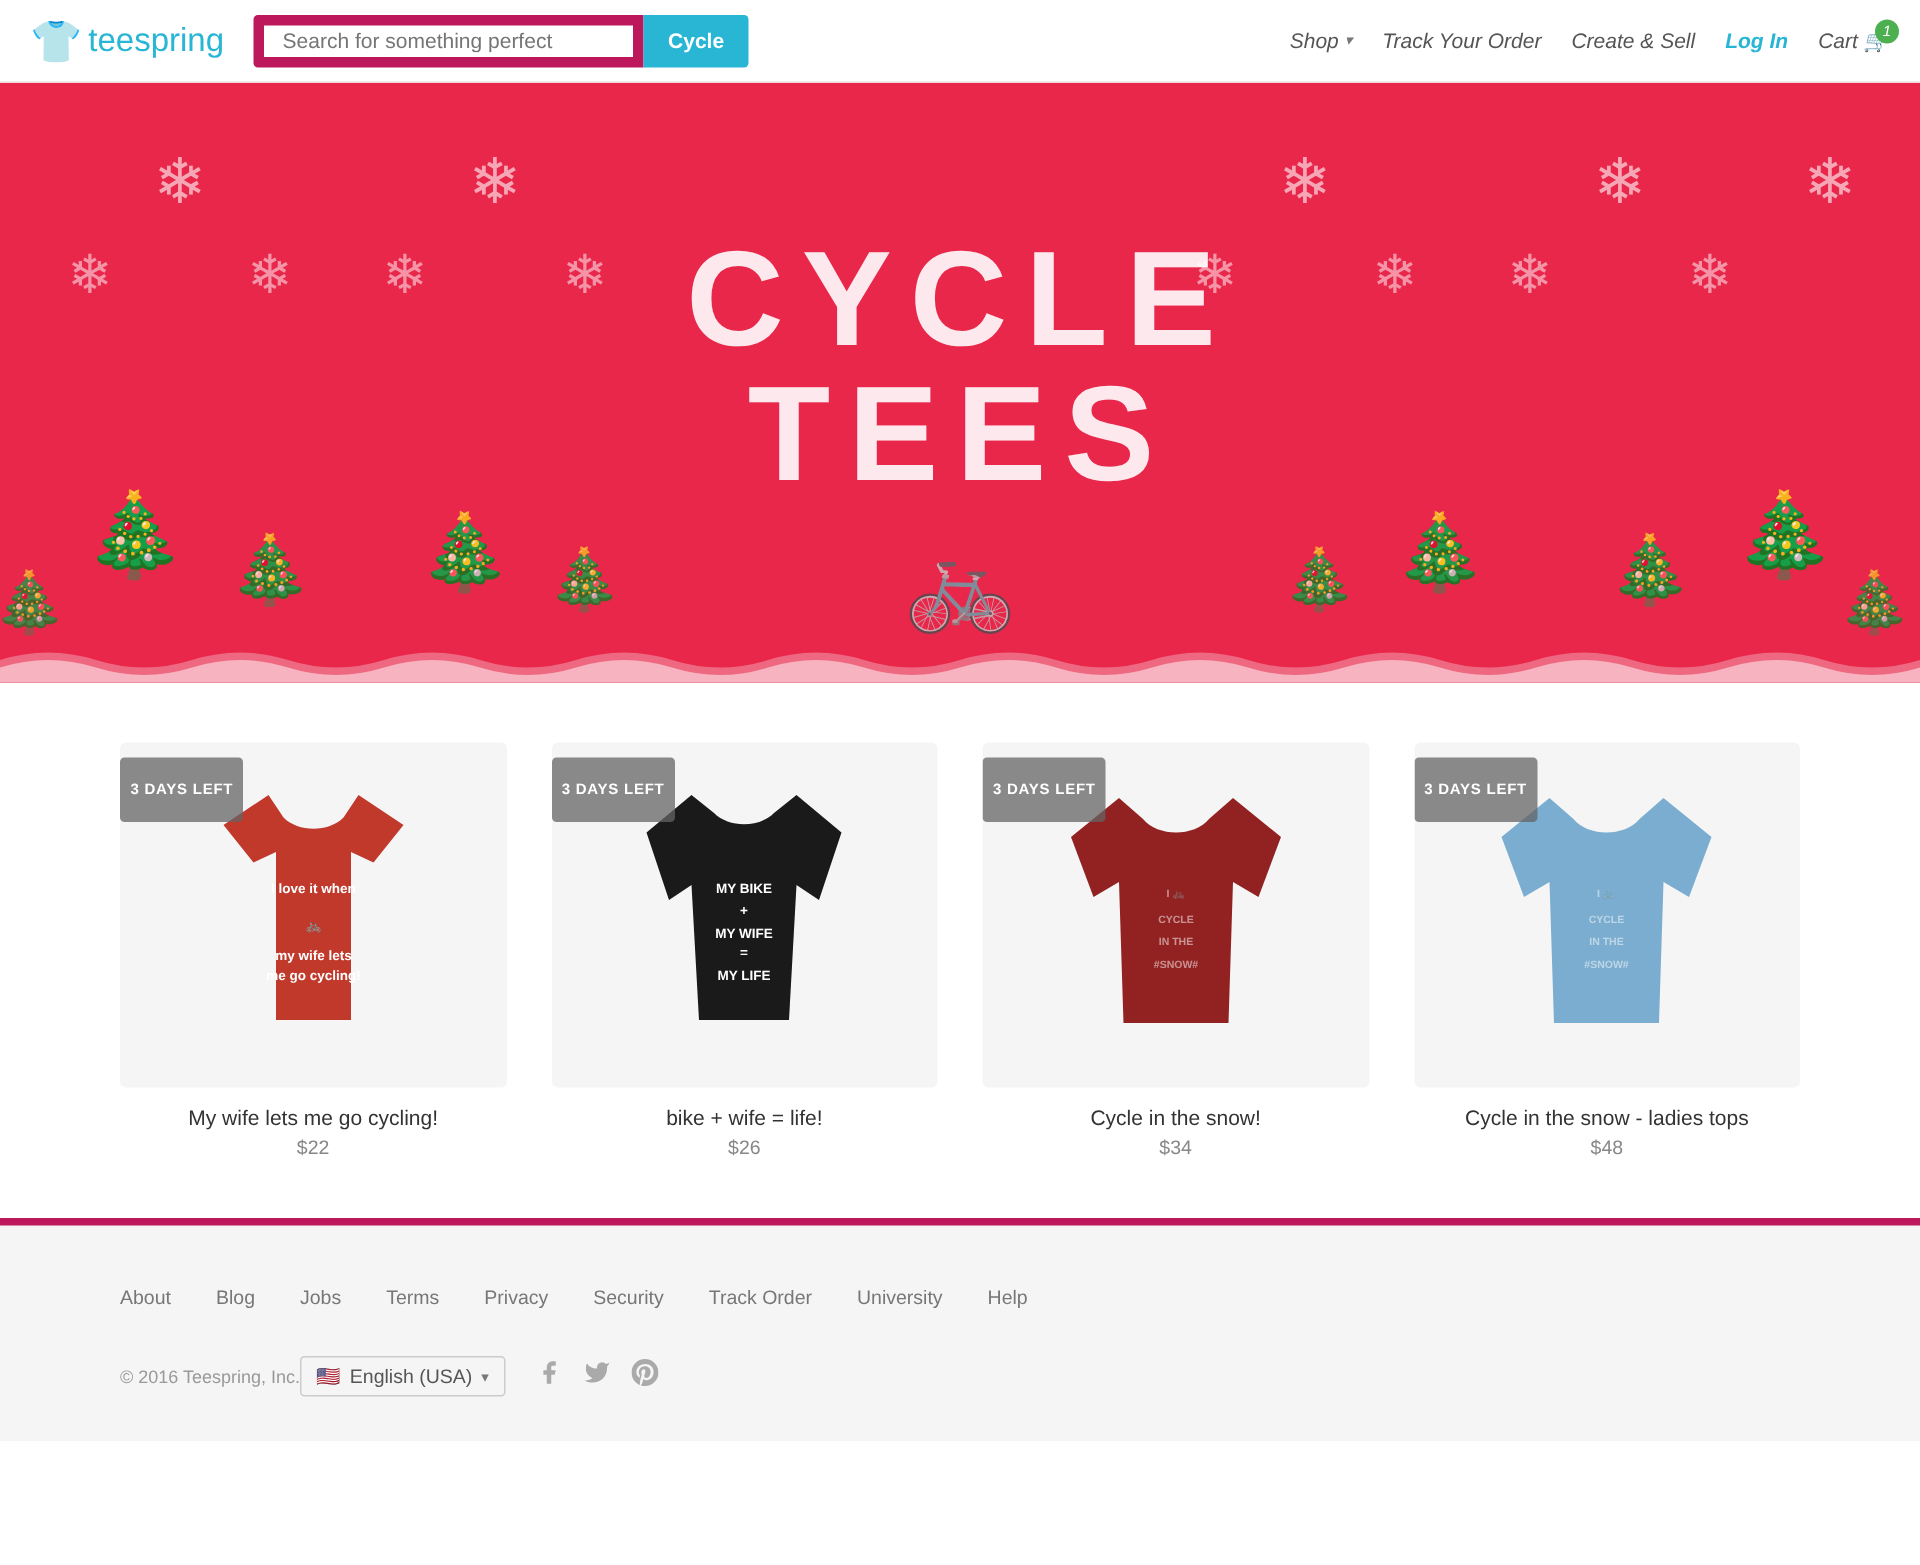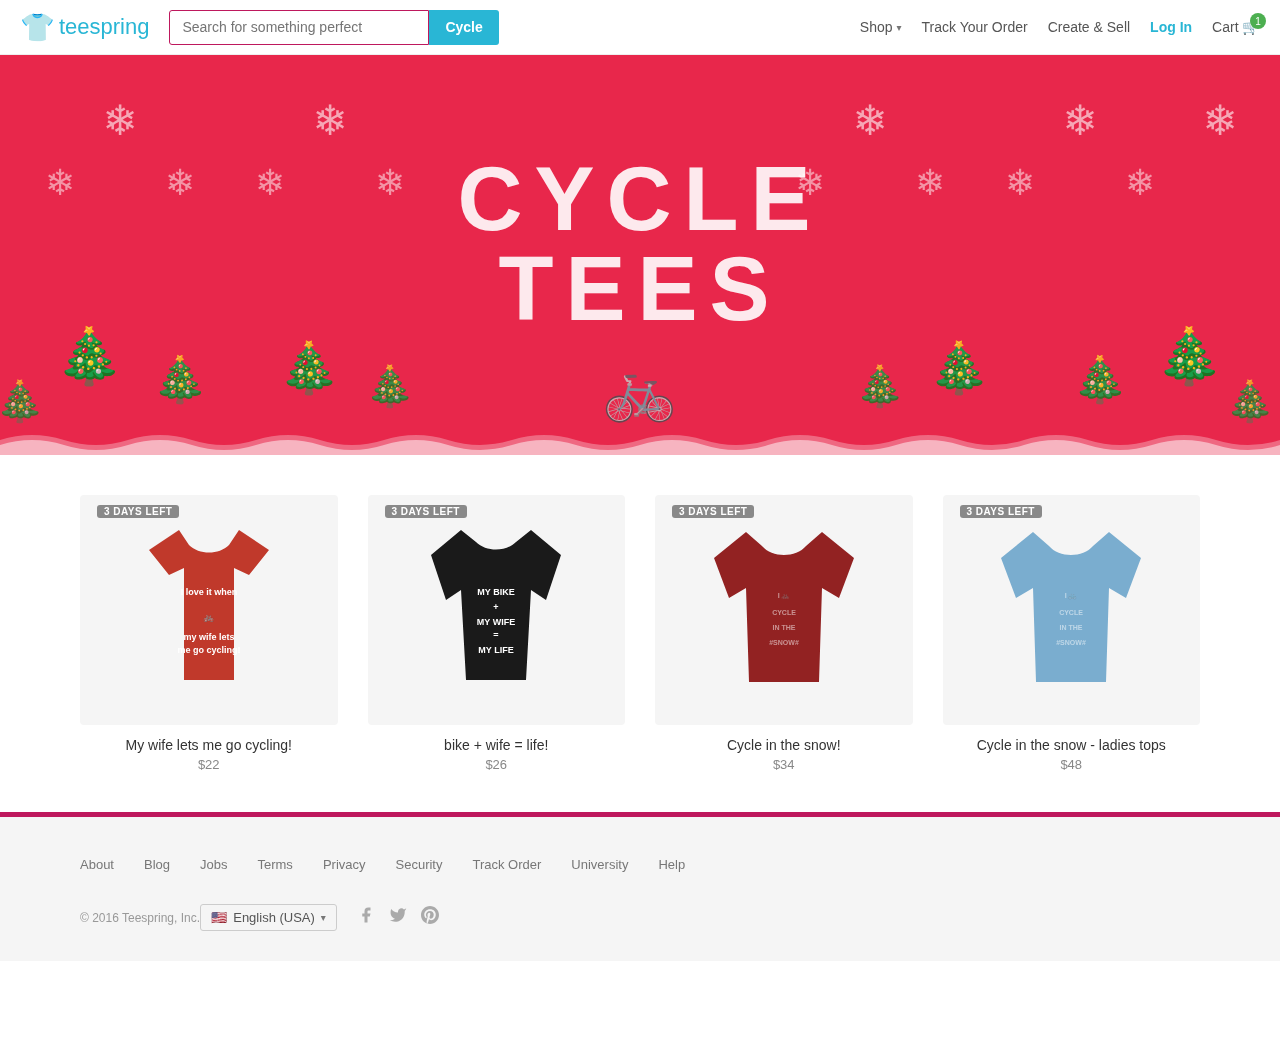--- a/index.html
+++ b/index.html
@@ -33,21 +33,21 @@
       font-weight: normal;
     }
     .search-area {
       display: flex;
       align-items: center;
       flex: 0 0 auto;
     }
     .search-input {
       width: 260px;
       height: 35px;
-      border: 1px solid #be185d;
+      border: 7px solid #be185d;
       padding: 0 12px;
       font-size: 14px;
       color: #999;
       outline: none;
       border-radius: 3px 0 0 3px;
     }
     .search-btn {
       height: 35px;
       padding: 0 16px;
       background: #29b6d5;
@@ -56,20 +56,21 @@
       font-size: 14px;
       font-weight: bold;
       cursor: pointer;
       border-radius: 0 3px 3px 0;
     }
     .nav-right {
       display: flex;
       align-items: center;
       margin-left: auto;
       gap: 20px;
+      font-style: italic;
     }
     .nav-item {
       font-size: 14px;
       color: #555;
       cursor: pointer;
       text-decoration: none;
       display: flex;
       align-items: center;
       gap: 4px;
     }
@@ -146,26 +147,26 @@
       border-radius: 4px;
       overflow: hidden;
       height: 230px;
       display: flex;
       align-items: center;
       justify-content: center;
     }
     .days-badge {
       position: absolute;
       top: 10px;
-      left: 17px;
+      left: 0;
       background: rgba(100,100,100,0.75);
       color: #fff;
       font-size: 10px;
       font-weight: bold;
-      padding: 1px 7px;
+      padding: 16px 7px;
       border-radius: 3px;
       letter-spacing: 0.5px;
       text-transform: uppercase;
     }
     .product-tshirt {
       width: 160px;
       height: 180px;
     }
     .product-title {
       margin-top: 12px;

